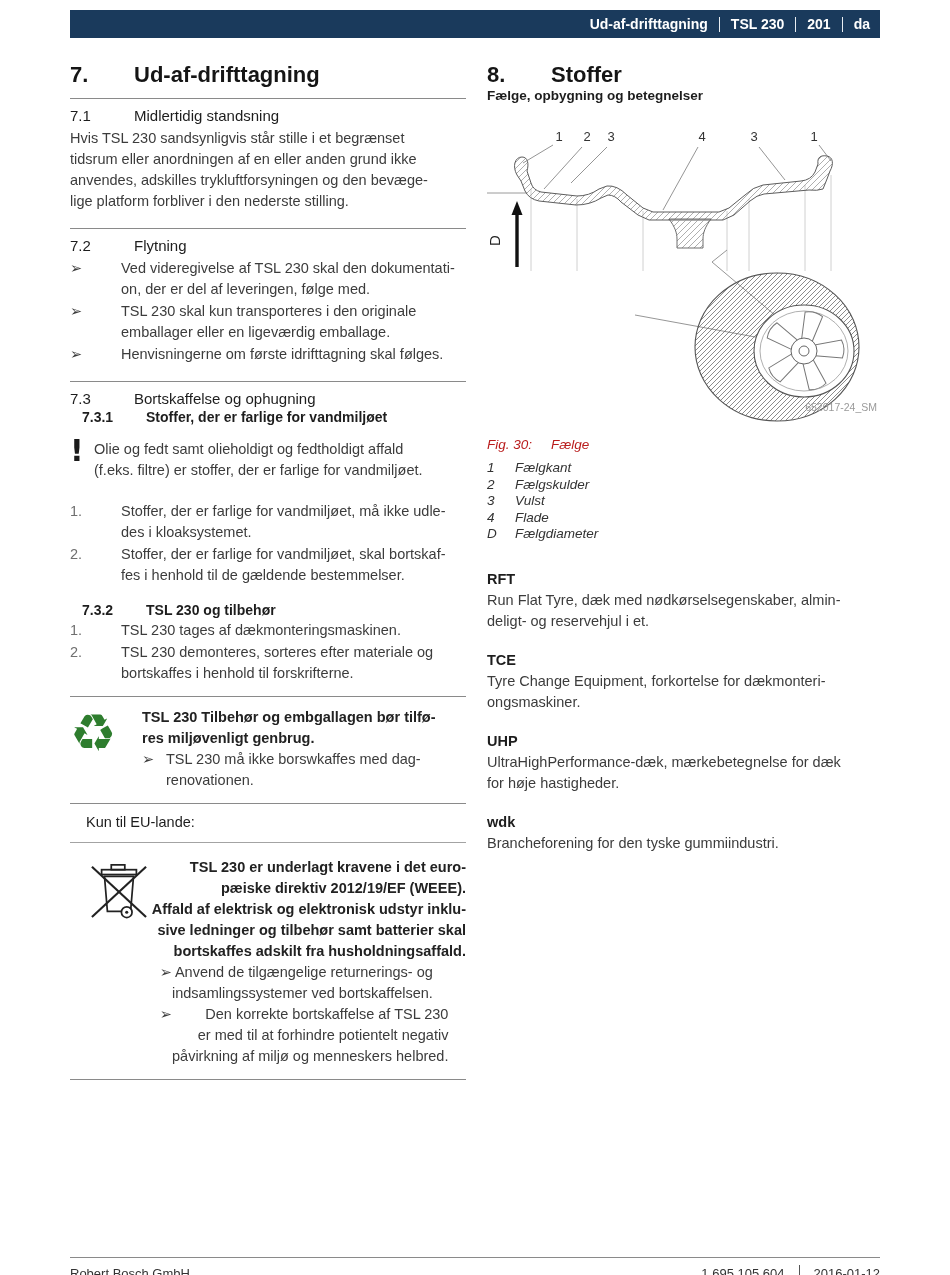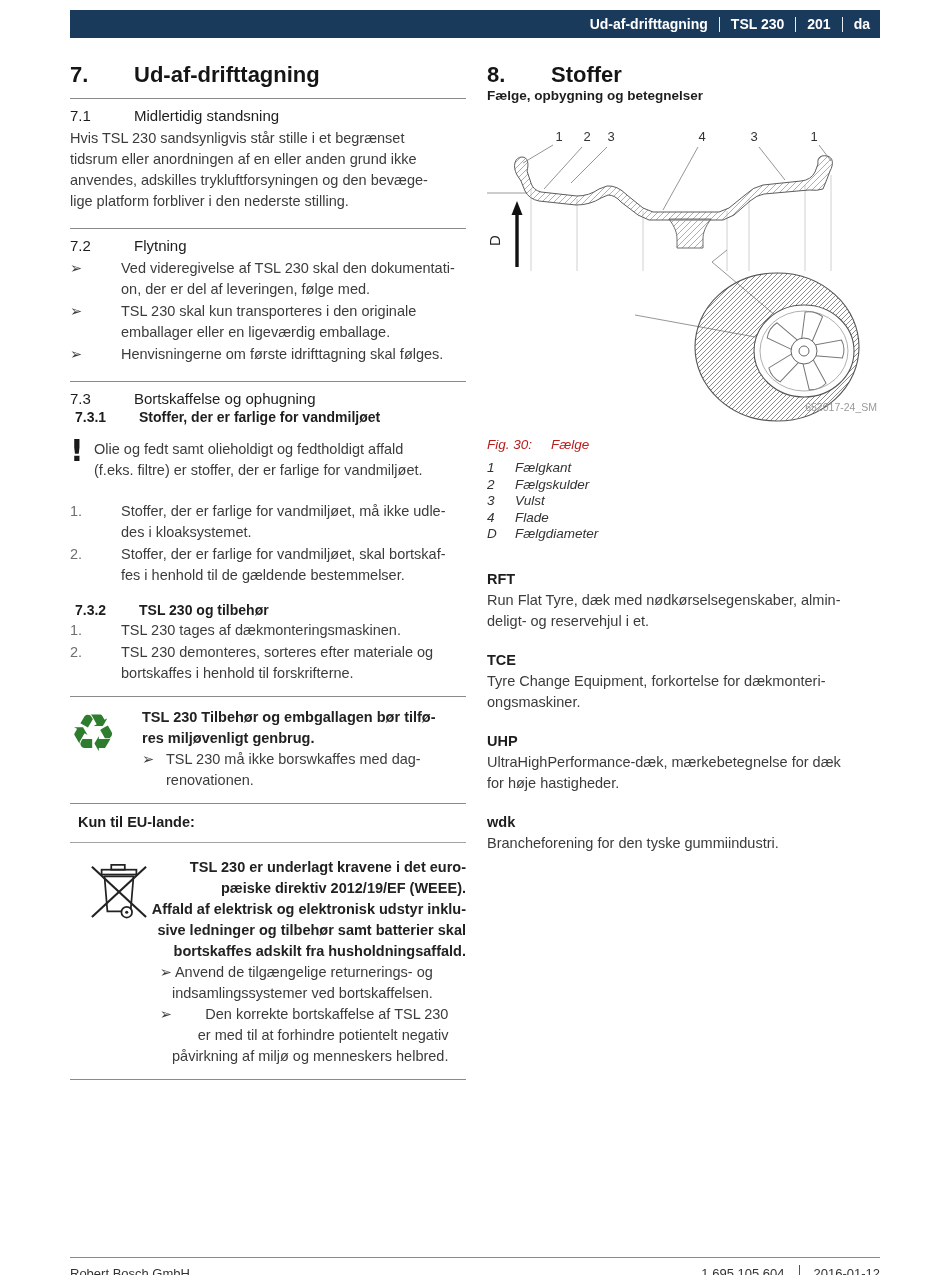--- a/index.html
+++ b/index.html
@@ -9,41 +9,41 @@
     background:#1a3a5c; color:#fff; display:flex; align-items:center; justify-content:flex-end;
     font-size:14px; font-weight:bold; padding-right:10px; }
   .topbar .hsep { width:1px; height:15px; background:#e8edf2; margin:0 11px; }
   .col-left  { position:absolute; left:70px;  top:62px; width:396px; }
   .col-right { position:absolute; left:487px; top:62px; width:393px; }
   .h1 { display:flex; font-size:22px; font-weight:bold; color:#151515; margin-bottom:10px; }
   .h1 .num { width:64px; flex:none; }
   .rule { border-top:1px solid #8a8a8a; }
   .h2 { display:flex; font-size:15px; font-weight:normal; color:#1d1d1d; margin:8px 0 4px 0; }
   .h2 .num { width:64px; flex:none; }
-  .h3 { display:flex; font-size:14px; font-weight:bold; color:#1d1d1d; margin:0 0 2px 5px; }
+  .h3 { display:flex; font-size:14px; font-weight:bold; color:#1d1d1d; margin:0 0 2px 12px; }
   .h3 .num { width:64px; flex:none; }
   .body-txt { font-size:14.5px; line-height:21px; white-space:pre-line; }
   .mb16 { margin-bottom:16px; } .mb12 { margin-bottom:12px; }
   .lrow { display:flex; font-size:14.5px; line-height:21px; margin-bottom:1px; }
   .lrow .mark { width:24px; flex:none; }
   .lrow .mark.gray { color:#6f6f6f; }
   .lrow .txt { white-space:pre-line; flex:1;margin-left:27px; }
   .warn-note { display:flex; margin:14px 0 20px 0; }
   .warn-note .wicon { width:24px; flex:none; font-size:30px; font-weight:900; color:#1a1a1a;
     line-height:24px; font-family:"DejaVu Sans", sans-serif; }
   .note-box { border-top:1px solid #8a8a8a; border-bottom:1px solid #8a8a8a;
     padding:10px 0 12px 0; display:flex; margin-bottom:10px; }
   .note-box .icon-col { width:72px; flex:none; }
   .recycle-glyph { font-size:52px; line-height:52px; color:#2e7d2e;
     font-family:"DejaVu Sans", sans-serif; }
   .note-body { flex:1; }
   .note-bold { font-weight:bold; color:#222; }
   .sub-arrow { display:flex; font-size:14.5px; line-height:21px; }
   .sub-arrow .mark { width:24px; flex:none; }
-  .eu-line { font-size:14.5px; font-weight:bold; color:#1d1d1d; margin:10px 0 12px 8px; }
+  .eu-line { font-size:14.5px; font-weight:normal; color:#1d1d1d; margin:10px 0 12px 16px; }
   .weee-box { border-top:1px solid #a3a3a3; border-bottom:1px solid #8a8a8a;
     padding:14px 0 12px 0; display:flex;text-align:right; }
   .weee-box .icon-col { width:78px; flex:none; padding-top:2px; }
   .subtitle { font-size:13.5px; font-weight:bold; color:#1d1d1d; margin-top:-2px; }
   .figure-wrap { margin:16px 0 6px 0; }
   .fig-caption { display:flex; font-size:13.5px; font-style:italic; color:#b91c1c; margin-bottom:8px; }
   .fig-caption .cl { width:64px; flex:none; }
   .legend-row { display:flex; font-size:13.5px; font-style:italic; line-height:16.5px; color:#333; }
   .legend-row .k { width:28px; flex:none; }
   .glossary { margin-top:28px; }

